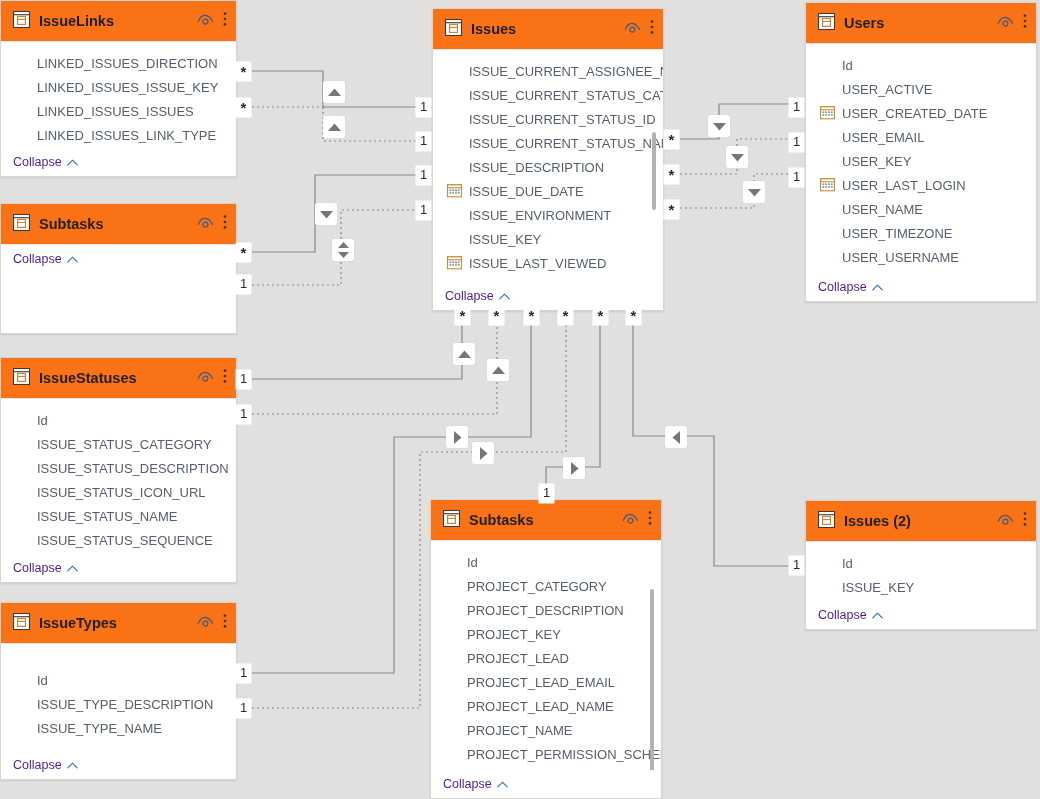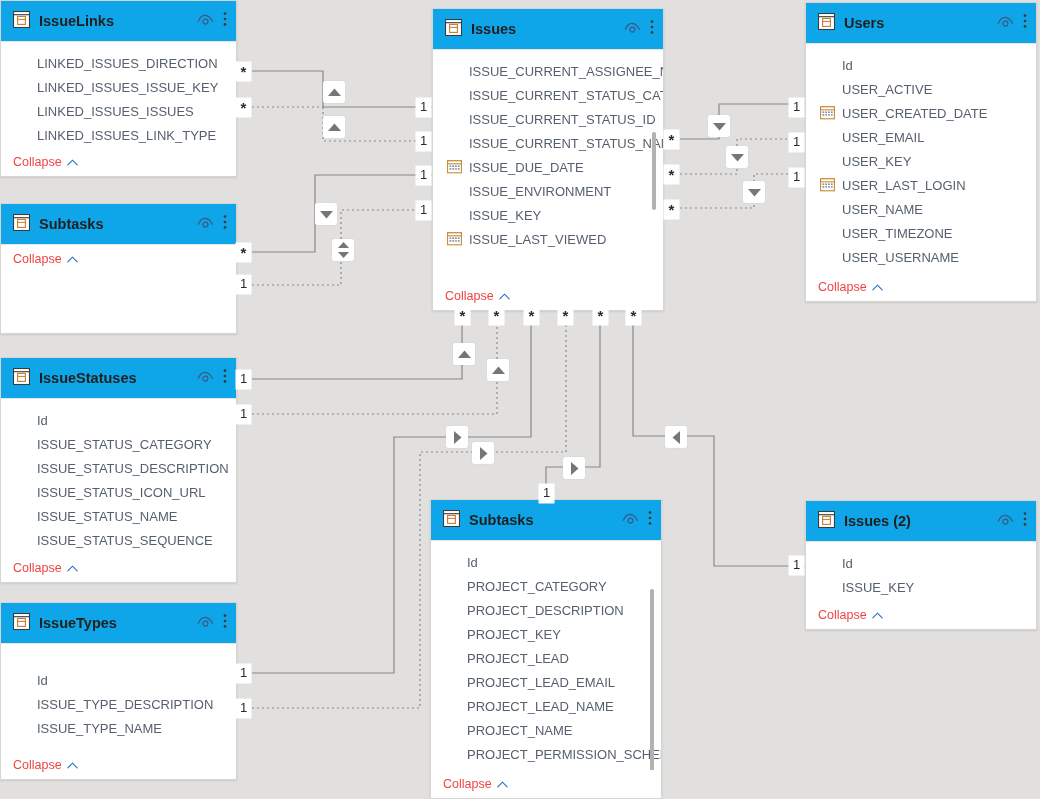--- a/index.html
+++ b/index.html
@@ -67,21 +67,21 @@
     flex-direction: column;
     overflow: hidden;
   }
   .tbl-head {
     height: 41px;
     flex: 0 0 41px;
     display: flex;
     align-items: center;
     padding: 0 9px 0 12px;
     border-bottom: 1px solid #e6e5e4;
-    background: #0ea5e9;
+    background: #f97316;
   }
   .tbl-icon { flex: 0 0 auto; margin-right: 9px; display: block; }
   .tbl-title {
     flex: 1 1 auto;
     font-size: 14.5px;
     font-weight: bold;
     color: #201f1e;
     white-space: nowrap;
     overflow: hidden;
   }
@@ -113,21 +113,21 @@
   .tbl-foot {
     flex: 0 0 auto;
     height: 28px;
     display: flex;
     align-items: center;
     padding-left: 12px;
     background: #ffffff;
   }
   .collapse-link {
     font-size: 12.5px;
-    color: #ef4444;
+    color: #4c1d95;
     display: flex;
     align-items: center;
     gap: 5px;
     cursor: pointer;
   }
   .chev { display: block; }
   .vscroll {
     position: absolute;
     width: 4px;
     border-radius: 2px;
@@ -548,20 +548,24 @@
     <span class="fi blank"></span>
     <span class="fname">ISSUE_CURRENT_STATUS_ID</span>
   </div>
 
   <div class="field">
     <span class="fi blank"></span>
     <span class="fname">ISSUE_CURRENT_STATUS_NAME</span>
   </div>
 
 
+  <div class="field">
+    <span class="fi blank"></span>
+    <span class="fname">ISSUE_DESCRIPTION</span>
+  </div>
 
   <div class="field">
     <span class="fi"><svg width="15" height="15" viewBox="0 0 15 15">
                 <rect x="0.6" y="1.8" width="13.8" height="12" fill="#ffffff" stroke="#c6862f" stroke-width="1.05"></rect>
                 <rect x="0.6" y="1.8" width="13.8" height="3.0" fill="#ffffff" stroke="#c6862f" stroke-width="1.05"></rect>
                 <g fill="#7f8b9a">
                   <rect x="2.5" y="6.4" width="1.7" height="1.6"></rect>
                   <rect x="5.3" y="6.4" width="1.7" height="1.6"></rect>
                   <rect x="8.1" y="6.4" width="1.7" height="1.6"></rect>
                   <rect x="10.9" y="6.4" width="1.7" height="1.6"></rect>

